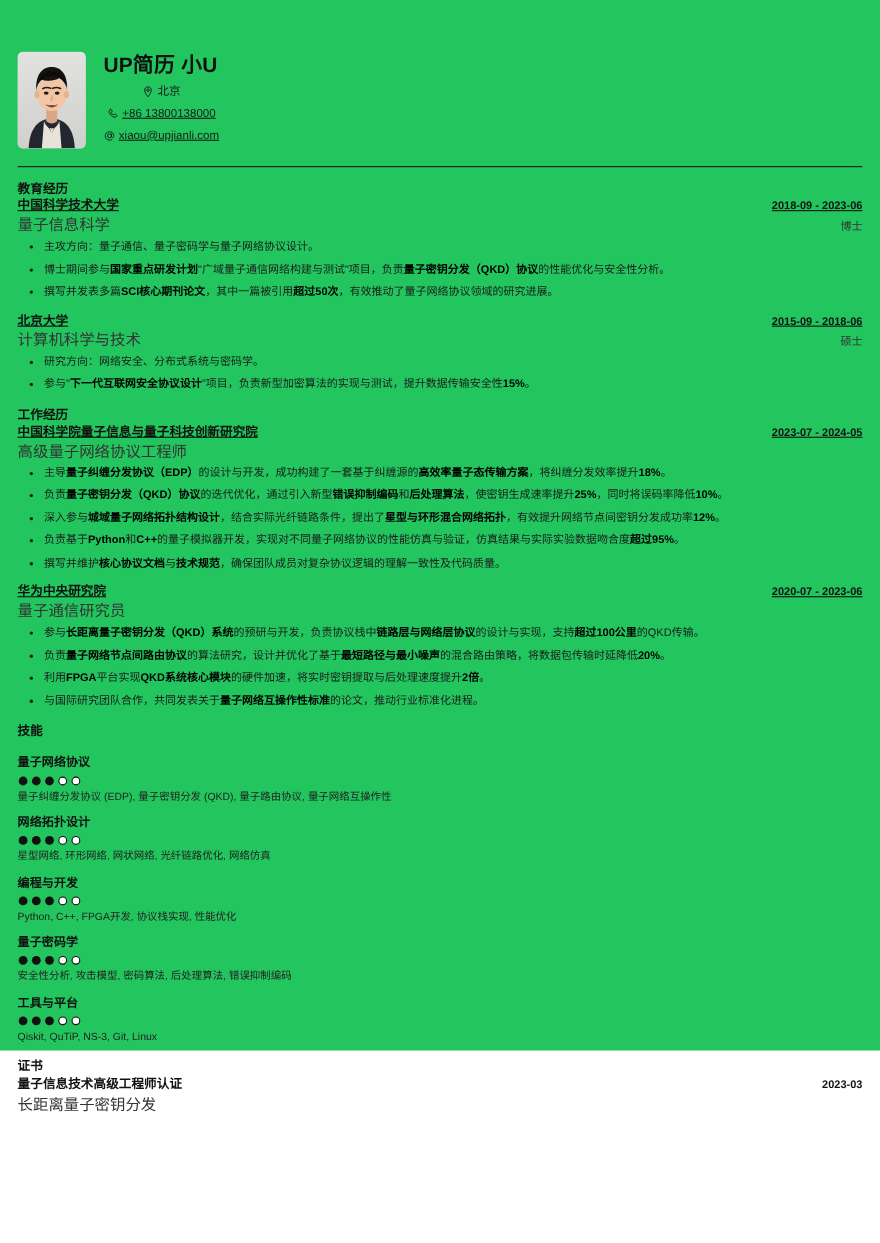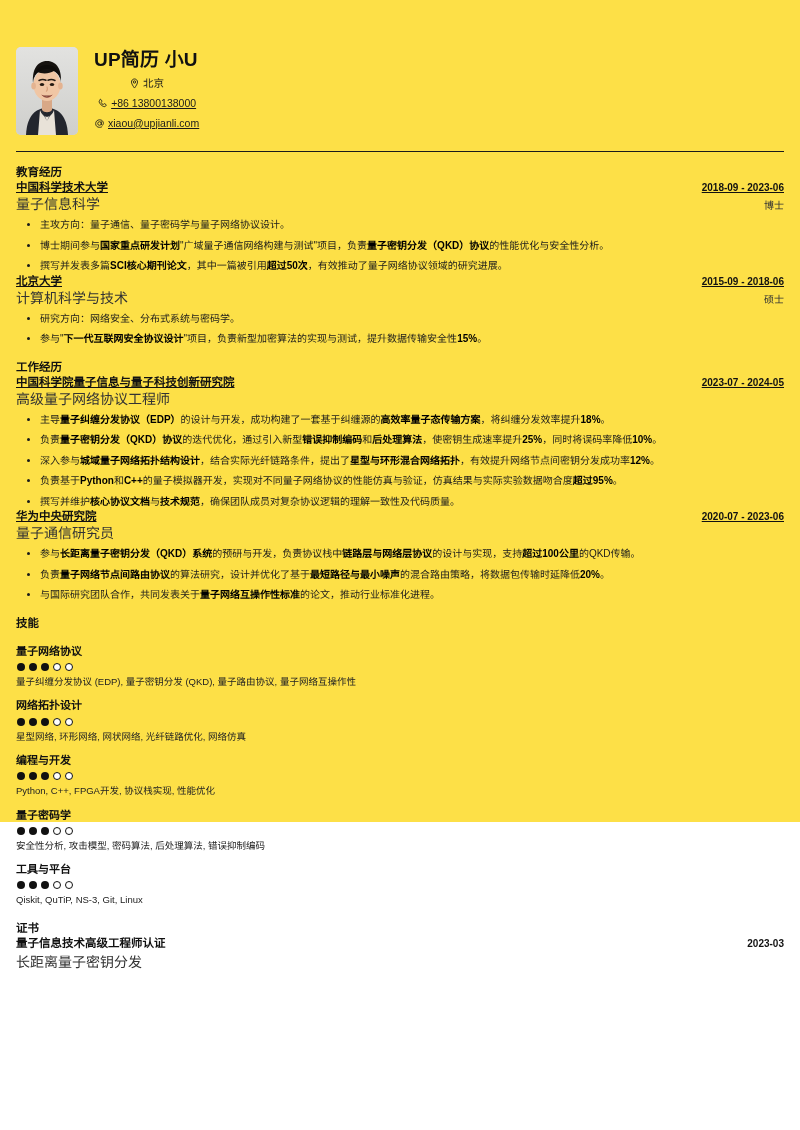--- a/index.html
+++ b/index.html
@@ -9,25 +9,25 @@
   }
   body {
     width: 800px;
     height: 1130px;
     font-family: "Liberation Sans", "DejaVu Sans", sans-serif;
     color: #111111;
     overflow: hidden;
   }
   .page {
     width: 800px;
-    height: 822px;
+    height: 955px;
     box-sizing: border-box;
     padding: 0 16px;
     position: relative;
-    background: #fde047;
+    background: #22c55e;
   }
 
   
   .header {
     display: flex;
     align-items: center;
     gap: 16px;
     padding-top: 45px;
     padding-bottom: 0;
     height: 92px;
@@ -77,21 +77,21 @@
   .section { margin-top: 13px; }
   .section-title {
     font-size: 11.5px;
     font-weight: 700;
     color: #111;
     line-height: 1.25;
     margin-bottom: 1px;
   }
 
   .entry { margin-bottom: 0; }
-  .entry + .entry { }
+  .entry + .entry { margin-top: 11px; }
   .entry-head {
     display: flex;
     justify-content: space-between;
     align-items: baseline;
     line-height: 1.3;
     text-decoration: underline;
   }
   .org { font-size: 11.5px; font-weight: 700; color: #111; }
   .date { font-size: 10px; font-weight: 700; color: #111; white-space: nowrap; }
   .entry-sub {
@@ -321,20 +321,21 @@
             <div class="org">华为中央研究院</div>
             <div class="date">2020-07 - 2023-06</div>
           </div>
           <div class="entry-sub">
             <div class="role">量子通信研究员</div>
             <div class="degree"></div>
           </div>
           <ul class="bullets">
             <li>参与<b>长距离量子密钥分发（QKD）系统</b>的预研与开发，负责协议栈中<b>链路层与网络层协议</b>的设计与实现，支持<b>超过100公里</b>的QKD传输。</li>
             <li>负责<b>量子网络节点间路由协议</b>的算法研究，设计并优化了基于<b>最短路径与最小噪声</b>的混合路由策略，将数据包传输时延降低<b>20%</b>。</li>
+            <li>利用<b>FPGA</b>平台实现<b>QKD系统核心模块</b>的硬件加速，将实时密钥提取与后处理速度提升<b>2倍</b>。</li>
             <li>与国际研究团队合作，共同发表关于<b>量子网络互操作性标准</b>的论文，推动行业标准化进程。</li>
           </ul>
         </div>
       </div>
   </div>
 
 
   <div class="section">
     <div class="section-title">技能</div>
     <div id="skill-blocks">

